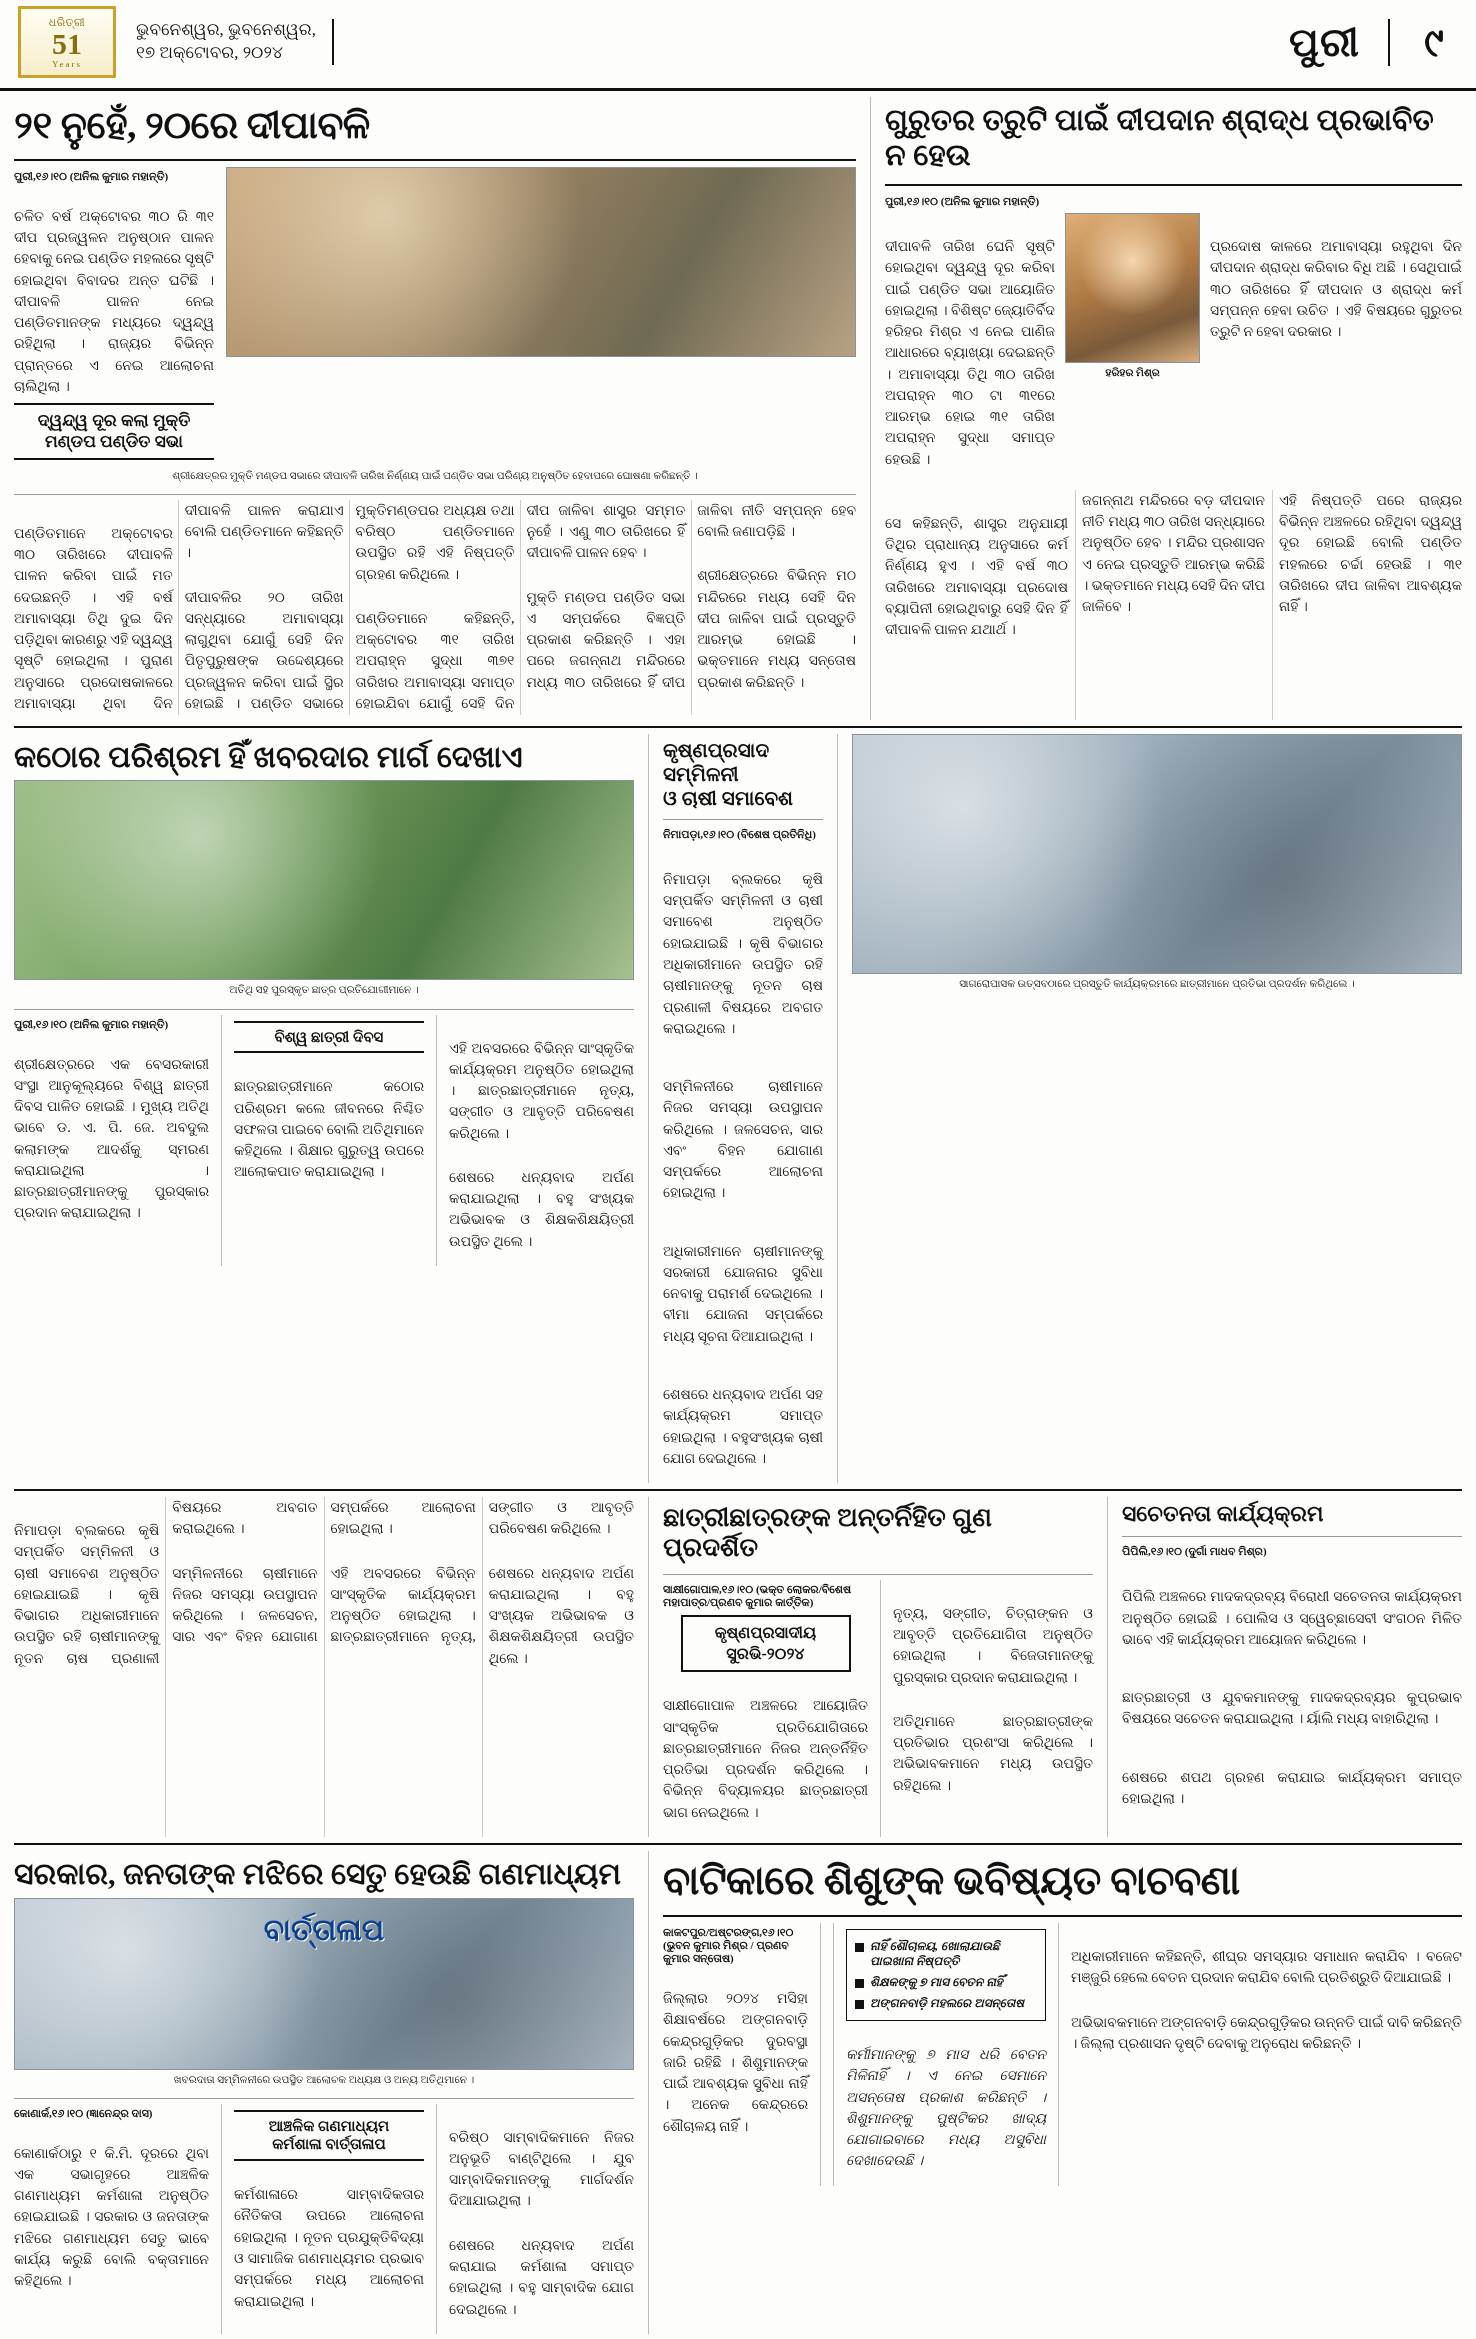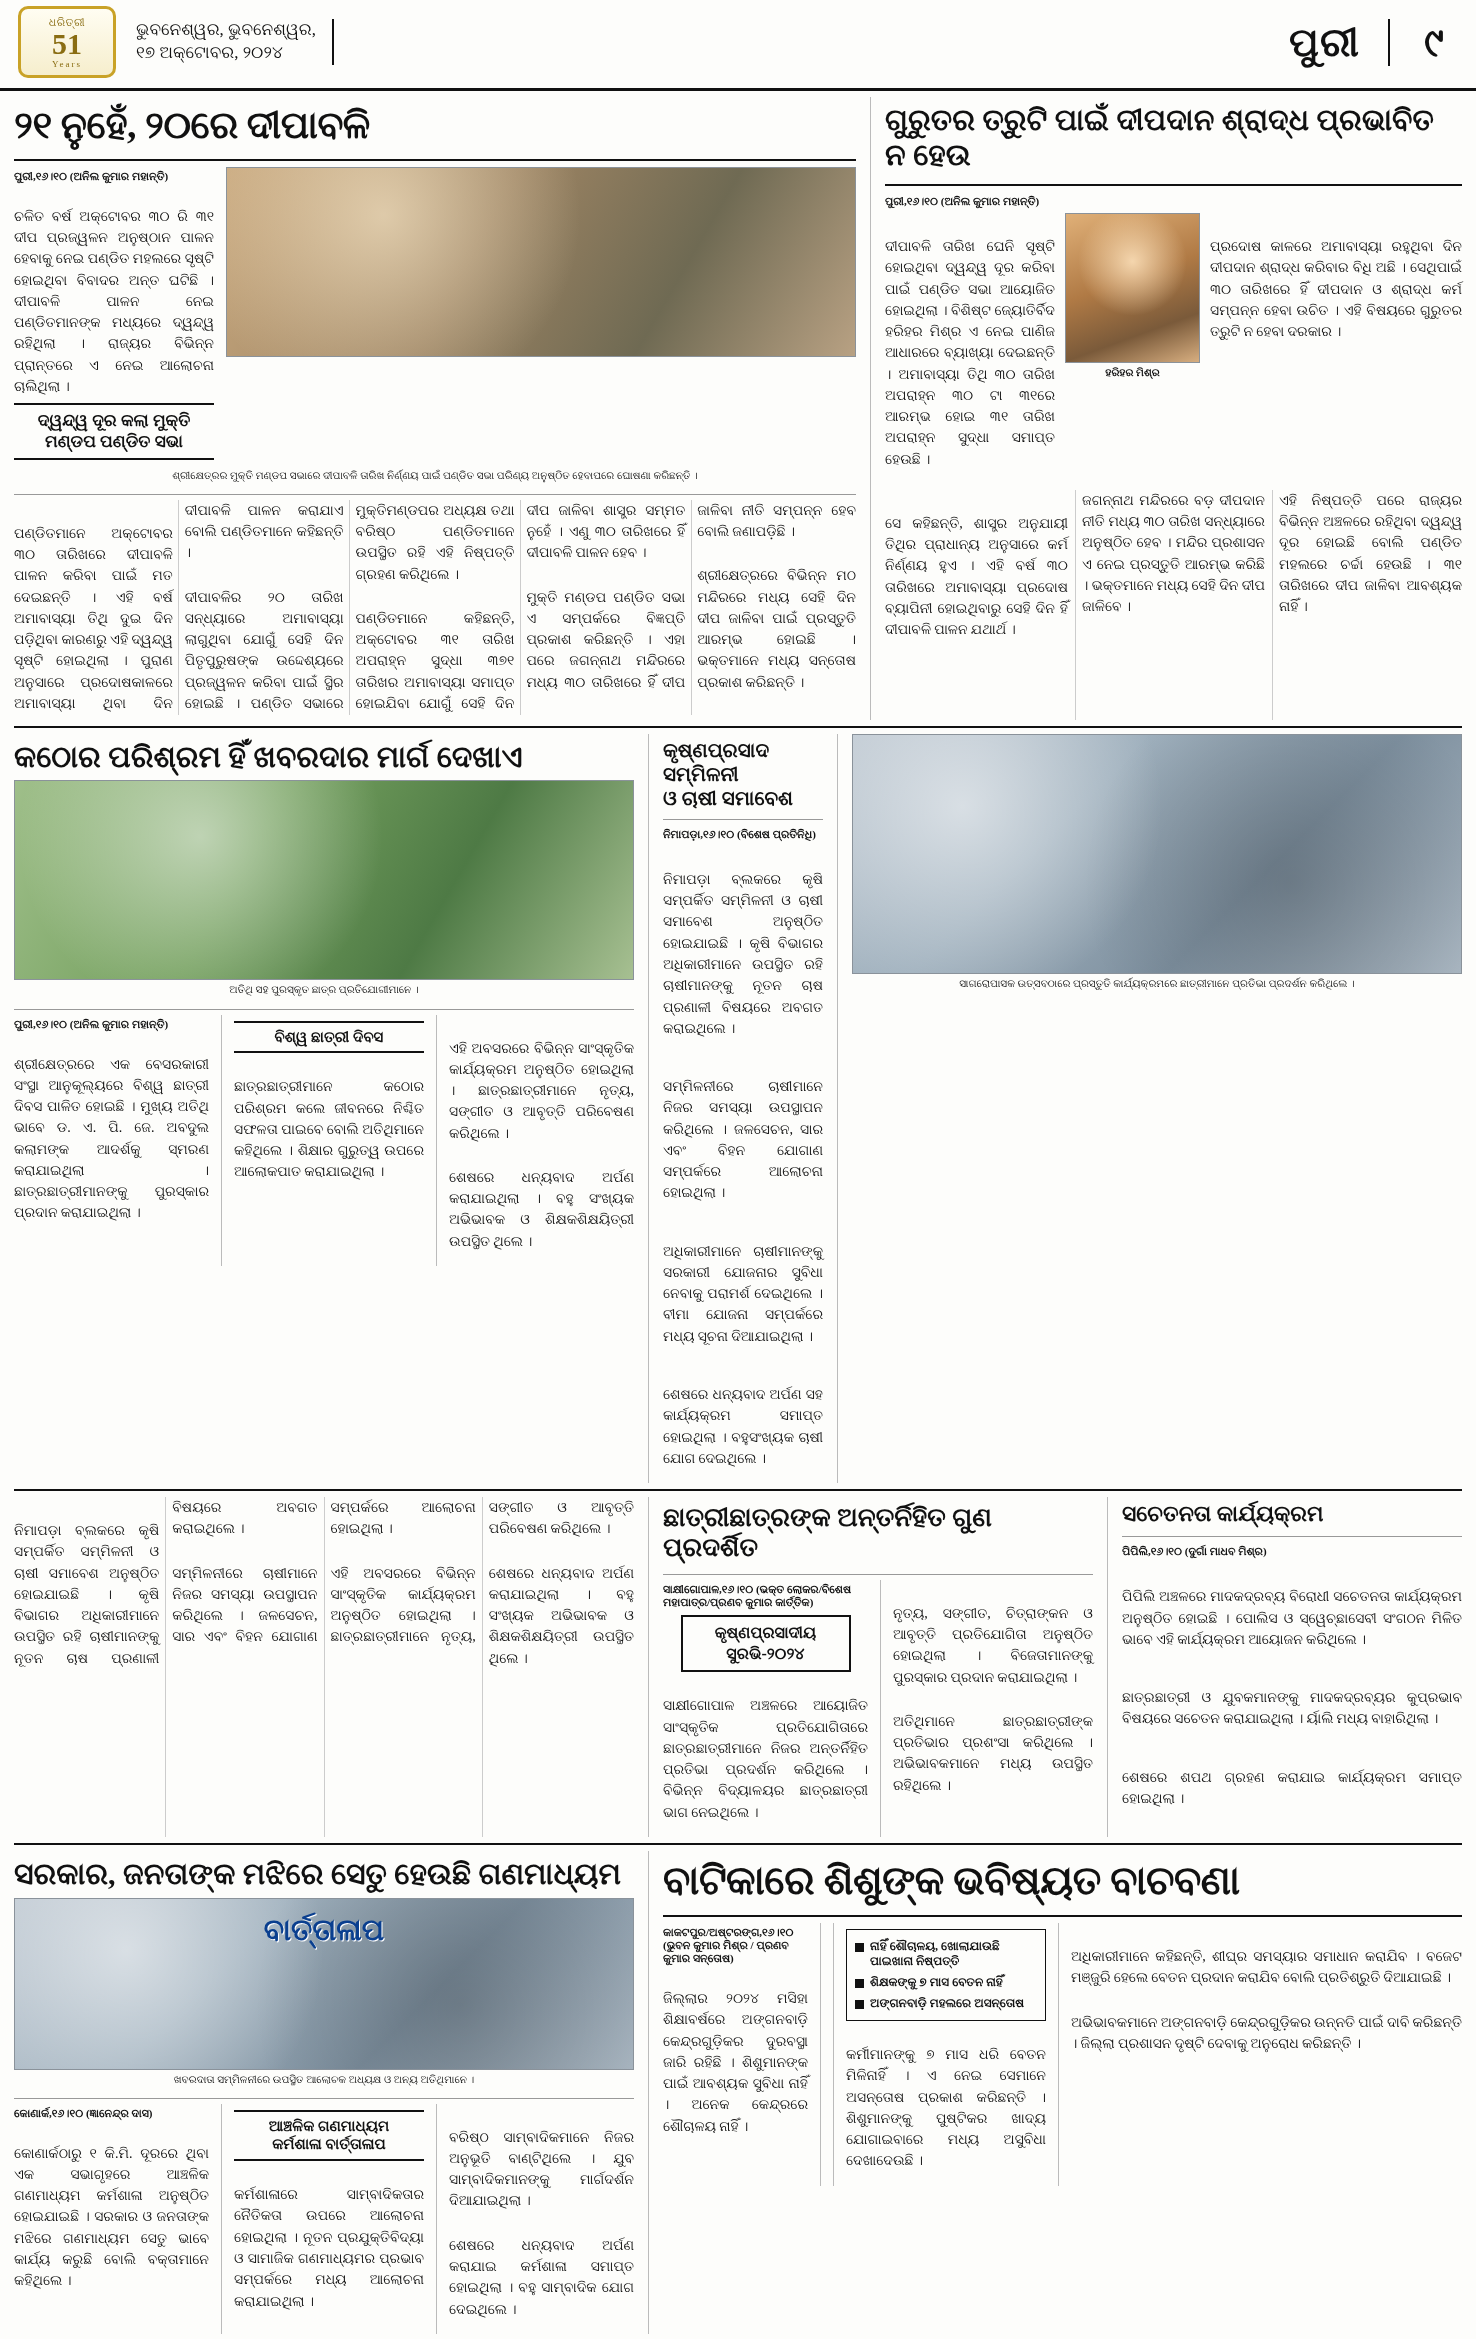--- a/index.html
+++ b/index.html
@@ -22,21 +22,21 @@
   .masthead {
     display: flex;
     align-items: center;
     border-bottom: 3px solid #111;
     padding: 6px 18px 10px 18px;
     gap: 14px;
   }
   .logo-badge {
     width: 98px; height: 72px;
     border: 3px solid #c9a227;
-    border-radius: 10px;
+    border-radius: 1px;
     display:flex; flex-direction:column; align-items:center; justify-content:center;
     background: linear-gradient(#fffdf2,#f6eecd);
     flex: 0 0 auto;
   }
   .logo-badge .ln1 { font-size: 11px; color:#8a6d12; letter-spacing:0.5px;}
   .logo-badge .ln2 { font-size: 30px; font-weight: bold; color:#8a6d12; line-height:1;}
   .logo-badge .ln3 { font-size: 9px; color:#8a6d12; letter-spacing:2px;}
   .masthead-place {
     font-size: 17px; line-height: 1.35; padding-left: 6px;
     border-right: 2px solid #111; padding-right: 16px; min-width: 190px;
@@ -345,21 +345,21 @@
     <div class="col" style="flex:1;">
       <h1 class="headline" style="font-size:40px;">ବାଟିକାରେ ଶିଶୁଙ୍କ ଭବିଷ୍ୟତ ବାଚବଣା</h1>
       <div class="rule"></div>
       <div class="flex" style="gap:12px;">
         <div style="width:145px;">
           <div class="byline">କାକଟପୁର/ଅଷ୍ଟରଙ୍ଗ,୧୬।୧୦ (ଭୁବନ କୁମାର ମିଶ୍ର / ପ୍ରଣବ କୁମାର ସନ୍ତୋଷ)</div>
           <p class="body-text">ଜିଲ୍ଲାର ୨୦୨୪ ମସିହା ଶିକ୍ଷାବର୍ଷରେ ଅଙ୍ଗନବାଡ଼ି କେନ୍ଦ୍ରଗୁଡ଼ିକର ଦୁରବସ୍ଥା ଜାରି ରହିଛି । ଶିଶୁମାନଙ୍କ ପାଇଁ ଆବଶ୍ୟକ ସୁବିଧା ନାହିଁ । ଅନେକ କେନ୍ଦ୍ରରେ ଶୌଚାଳୟ ନାହିଁ ।</p>
         </div>
         <div class="divider-v"></div>
         <div class="divider-v"></div>
-        <div style="width:200px;">
+        <div style="width:200px;font-style:italic;">
           <div class="bullet-box">
             <div class="bullet-row">
               <span class="sq"></span>
               <span>ନାହିଁ ଶୌଚାଳୟ, ଖୋଲାଯାଉଛି ପାଇଖାନା ନିଷ୍ପତ୍ତି</span>
             </div>
             <div class="bullet-row">
               <span class="sq"></span>
               <span>ଶିକ୍ଷକଙ୍କୁ ୭ ମାସ ବେତନ ନାହିଁ</span>
             </div>
             <div class="bullet-row">

